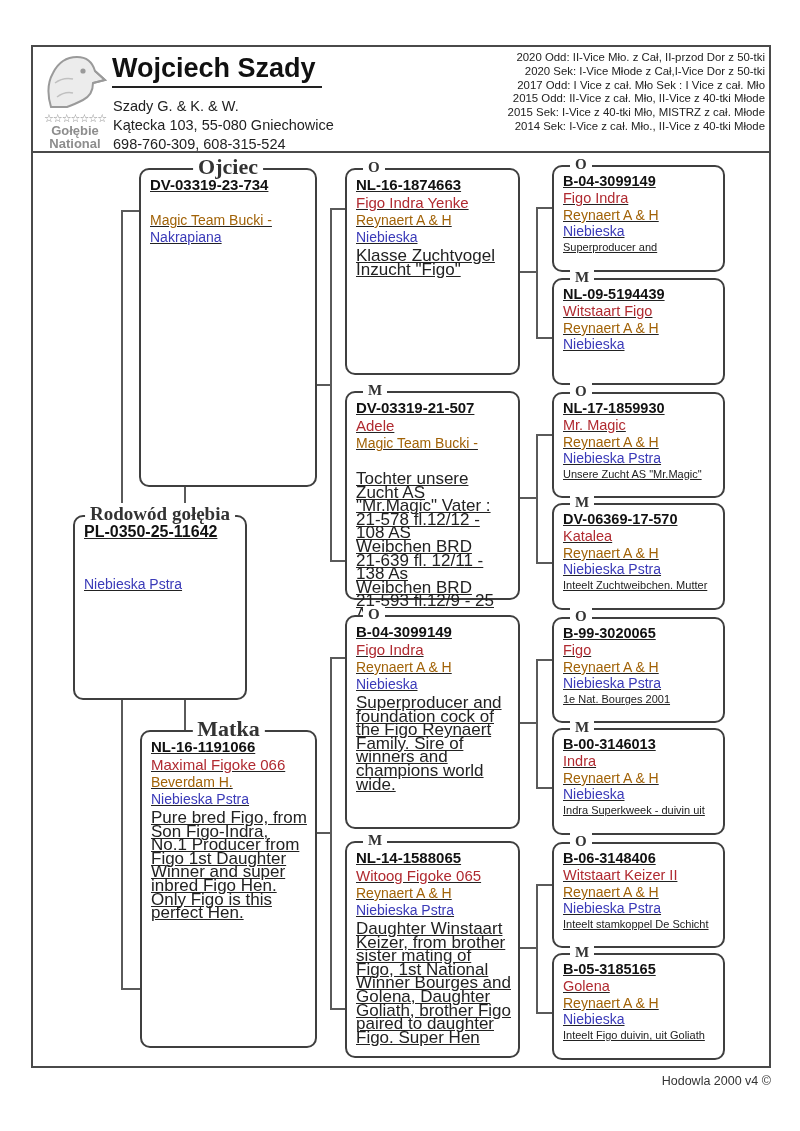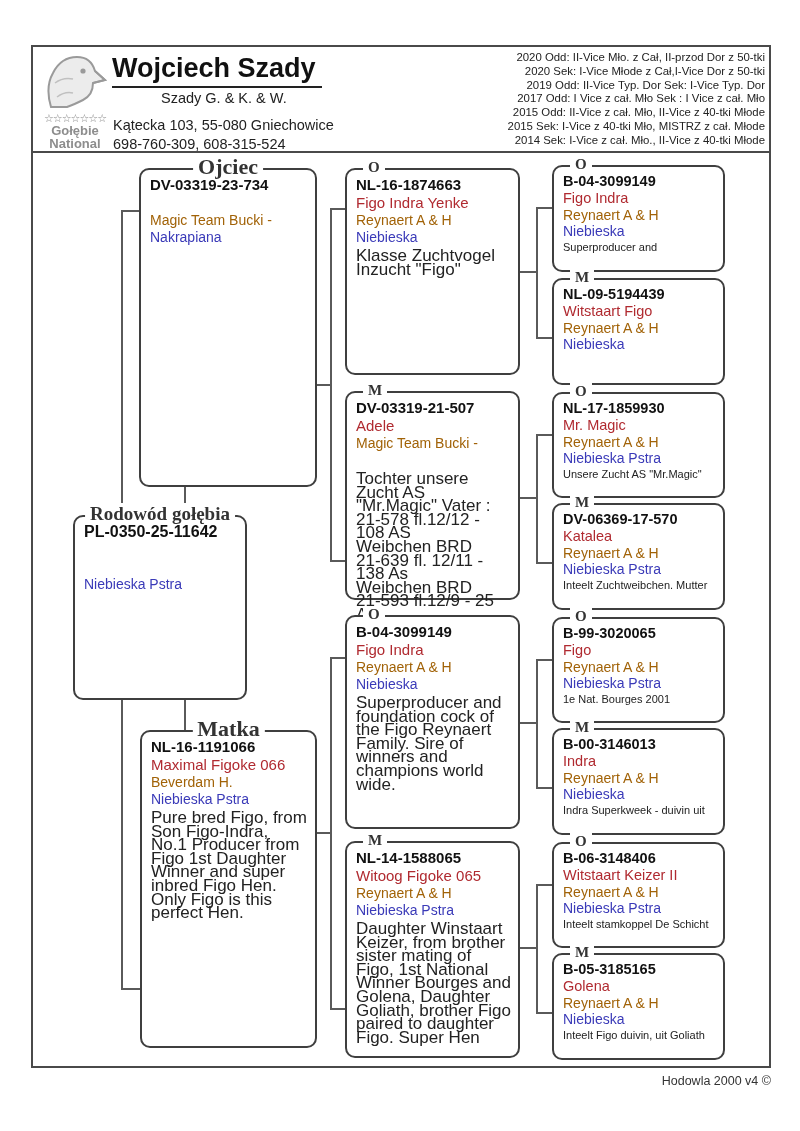--- a/index.html
+++ b/index.html
@@ -19,21 +19,21 @@
               border-bottom:2px solid #222;padding:0 6px 2px 0;}
   .owner-line{position:absolute;left:113px;font-size:14.5px;color:#222;}
   .ach{position:absolute;left:420px;top:51px;width:345px;text-align:right;
        font-size:11.4px;line-height:13.8px;color:#222;}
 
   
   .ln{position:absolute;background:#5a5a5a;}
 
   
   .pbox{position:absolute;background:#fff;border:2px solid #3f3f3f;border-radius:10px;
-        padding:6px 7px 4px 9px;box-sizing:border-box;}
+        padding:6px 7px 4px 9px;box-sizing:border-box;text-decoration:underline;}
   .tag{position:absolute;top:-11px;left:16px;background:#fff;padding:0 5px;
        font-family:"Liberation Serif",serif;font-weight:bold;font-size:15px;color:#333;}
   .tag.center{left:50%;transform:translateX(-50%);font-size:22px;top:-16px;white-space:nowrap;}
   .tag.center.sm{font-size:19px;top:-14px;}
   .ring{font-size:15px;font-weight:bold;color:#111;line-height:18px;min-height:18px;}
   .nm{font-size:15px;color:#b02a30;line-height:18px;min-height:18px;}
   .br{font-size:14px;color:#a16207;line-height:17px;min-height:17px;}
   .cl{font-size:14px;color:#3a3ab8;line-height:17px;min-height:17px;}
   .ds{font-size:17px;color:#222;line-height:13.6px;margin-top:3px;white-space:pre-line;}
   .g3 .ring{font-size:14.5px;line-height:17px;min-height:17px;}
@@ -60,28 +60,27 @@
       <circle cx="40" cy="18" r="2.6" fill="#9a9a9a"></circle>
       <path d="M52 18 L62 27 L50 30" fill="none" stroke="#9a9a9a" stroke-width="2"></path>
       <path d="M14 44 Q22 38 30 40 M12 30 Q20 24 30 26" fill="none" stroke="#c0c0c0" stroke-width="1.5"></path>
     </svg>
     <div class="stars">☆☆☆☆☆☆☆</div>
     <div class="lg-txt">Gołębie</div>
     <div class="lg-txt">National</div>
   </div>
 
   <div class="owner-name">Wojciech Szady</div>
-  <div class="owner-line" style="top:90px;margin-left:48px;">Szady G. &amp; K. &amp; W.</div>
+  <div class="owner-line" style="top:98px;">Szady G. &amp; K. &amp; W.</div>
   <div class="owner-line" style="top:117px;">Kątecka 103, 55-080 Gniechowice</div>
   <div class="owner-line" style="top:136px;">698-760-309, 608-315-524</div>
 
   <div class="ach">
     <div>2020 Odd: II-Vice Mło. z Cał, II-przod Dor z 50-tki</div>
     <div>2020 Sek: I-Vice Młode z Cał,I-Vice Dor z 50-tki</div>
-    <div>2019 Odd: II-Vice Typ. Dor Sek: I-Vice Typ. Dor</div>
     <div>2017 Odd: I Vice z cał. Mło Sek : I Vice z cał. Mło</div>
     <div>2015 Odd: II-Vice z cał. Mło, II-Vice z 40-tki Młode</div>
     <div>2015 Sek: I-Vice z 40-tki Mło, MISTRZ z cał. Młode</div>
     <div>2014 Sek: I-Vice z cał. Mło., II-Vice z 40-tki Młode</div>
   </div>
 
   <div class="ln" style="left:121px;top:210px;width:2px;height:780px;"></div>
   <div class="ln" style="left:121px;top:210px;width:18px;height:2px;"></div>
   <div class="ln" style="left:121px;top:988px;width:19px;height:2px;"></div>
   <div class="ln" style="left:184px;top:487px;width:2px;height:30px;"></div>

